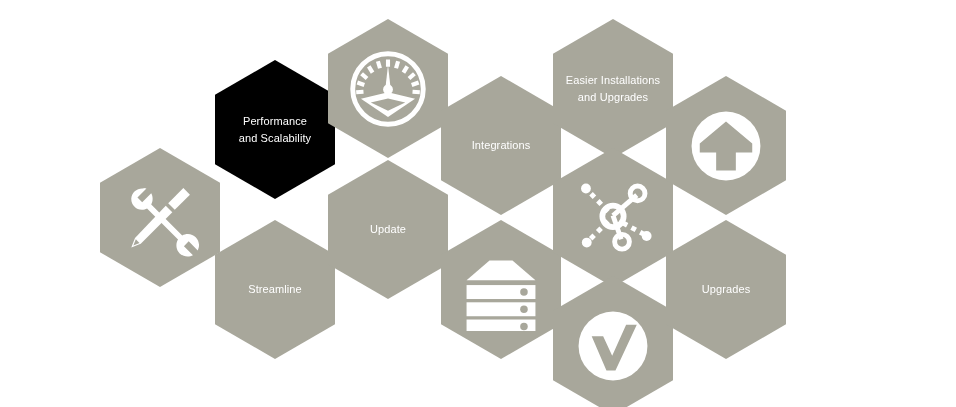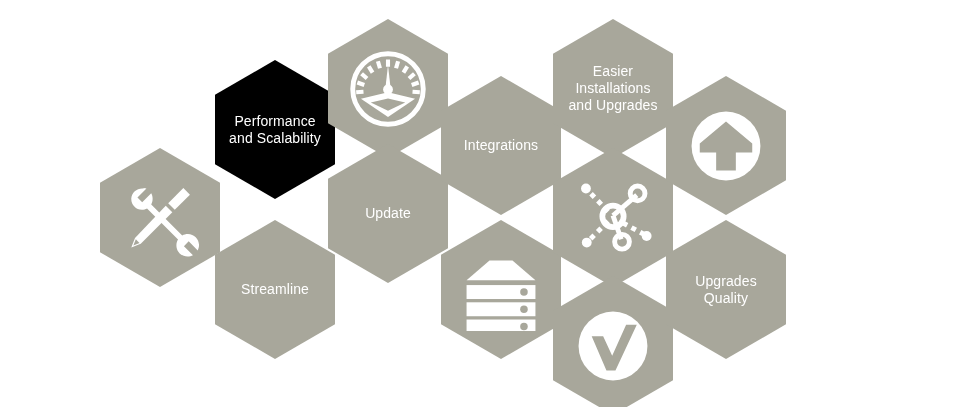--- a/index.html
+++ b/index.html
@@ -24,21 +24,21 @@
     height: 139px;
     display: flex;
     align-items: center;
     justify-content: center;
     -webkit-clip-path: polygon(50% 0%, 100% 25%, 100% 75%, 50% 100%, 0% 75%, 0% 25%);
     clip-path: polygon(50% 0%, 100% 25%, 100% 75%, 50% 100%, 0% 75%, 0% 25%);
     box-sizing: border-box;
   }
   .hex-label {
     color: #ffffff;
-    font-size: 14px;
+    font-size: 11px;
     line-height: 17px;
     text-align: center;
     width: 108px;
     letter-spacing: 0.1px;
     -webkit-user-select: none;
     user-select: none;
   }
   .hex-icon {
     width: 82px;
     height: 82px;
@@ -115,21 +115,21 @@
 
         <path d="M50 21 L53.2 49 L46.8 49 Z" fill="#ffffff"></path>
         <circle cx="50" cy="50.5" r="6" fill="#ffffff"></circle>
 
         <path d="M17 62 L50 54 L83 62 L50 84 Z" fill="#ffffff"></path>
         <path d="M29 66.5 L50 61.5 L71 66.5 L50 76.5 Z" fill="#a8a79b"></path>
       </svg>
     </span>
   </div>
 
-  <div class="hex" style="left:328px; top:144px; background:#a8a79b;">
+  <div class="hex" style="left:328px; top:160px; background:#a8a79b;">
     <div class="hex-label">
       <div>Update</div>
     </div>
   </div>
 
   <div class="hex" style="left:441px; top:76px; background:#a8a79b;">
     <div class="hex-label">
       <div>Integrations</div>
     </div>
   </div>
@@ -195,17 +195,16 @@
       <svg viewBox="0 0 100 100" xmlns="http://www.w3.org/2000/svg">
         <circle cx="50" cy="50" r="42" fill="#ffffff"></circle>
         <path d="M50 20 L82 47 L82 58 L62 58 L62 80 L38 80 L38 58 L18 58 L18 47 Z" fill="#a8a79b"></path>
       </svg>
     </span>
   </div>
 
   <div class="hex" style="left:666px; top:220px; background:#a8a79b;">
     <div class="hex-label">
       <div>Upgrades</div>
-      <div>Quality</div>
     </div>
   </div>
 
 </div>
 
 </body></html>

